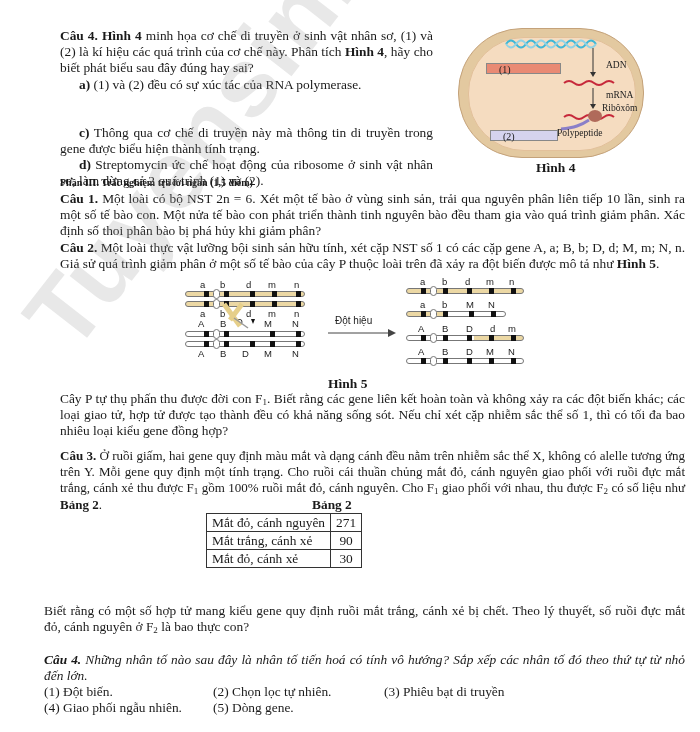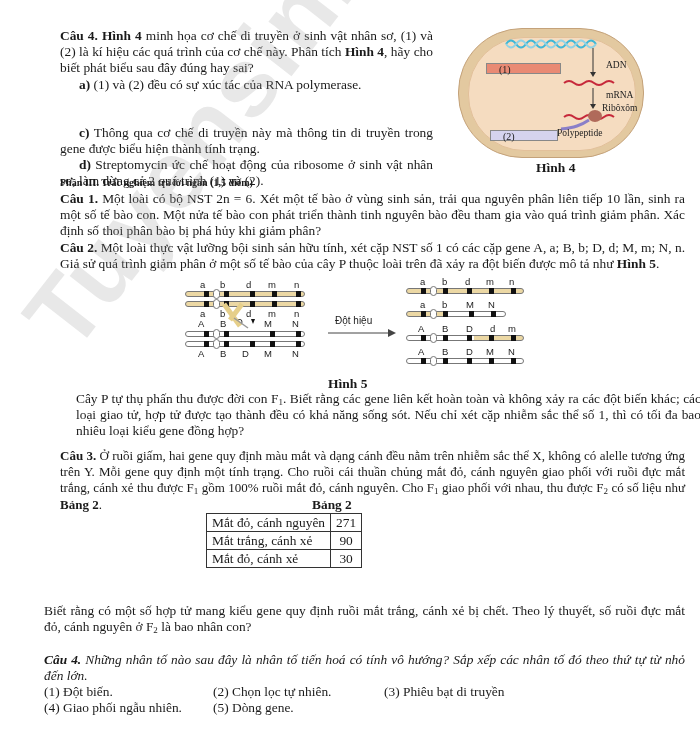--- a/index.html
+++ b/index.html
@@ -233,21 +233,21 @@
       <div class="locus" style="left:14px"></div>
         <div class="cen" style="left:23px"></div>
         <div class="locus" style="left:36px"></div>
         <div class="locus" style="left:60px"></div>
         <div class="locus" style="left:82px"></div>
         <div class="locus" style="left:104px"></div>
     </div>
   </div>
   <div class="abs cap" style="left:328px; top:376px;">Hình 5</div>
 
-  <div class="abs just" style="left:76px; top:391px; width:625px;">
+  <div class="abs just" style="left:60px; top:391px; width:625px;">
     <span>Cây P tự thụ phấn thu được đời con F</span><sub>1</sub><span>. Biết rằng các gene liên kết hoàn toàn và không xảy ra các đột biến khác; các loại giao tử, hợp tử được tạo thành đều có khả năng sống sót. Nếu chỉ xét cặp nhiễm sắc thể số 1, thì có tối đa bao nhiêu loại kiểu gene đồng hợp?</span>
   </div>
 
   <div class="abs just" style="left:60px; top:448px; width:625px; font-size:13px;">
     <b>Câu 3.</b>
     <span>Ở ruồi giấm, hai gene quy định màu mắt và dạng cánh đều nằm trên nhiễm sắc thể X, không có alelle tương ứng trên Y. Mỗi gene quy định một tính trạng. Cho ruồi cái thuần chủng mắt đỏ, cánh nguyên giao phối với ruồi đực mắt trắng, cánh xẻ thu được F</span><sub>1</sub><span> gồm 100% ruồi mắt đỏ, cánh nguyên. Cho F</span><sub>1</sub><span> giao phối với nhau, thu được F</span><sub>2</sub><span> có số liệu như </span><b>Bảng 2</b><span>.</span>
   </div>
 
   <div class="abs b" style="left:312px; top:497px;">Bảng 2</div>
   <table class="tbl">
@@ -261,21 +261,21 @@
       <td class="n">90</td>
     </tr>
     <tr>
       <td>Mắt đỏ, cánh xẻ</td>
       <td class="n">30</td>
     </tr>
   </tbody>
     </table>
 
   <div class="abs just" style="left:44px; top:603px; width:641px;">
-    <span>Biết rằng có một số hợp tử mang kiểu gene quy định ruồi mắt trắng, cánh xẻ bị chết. Theo lý thuyết, số ruồi đực mắt đỏ, cánh nguyên ở F</span><sub>2</sub><span> là bao nhân con?</span>
+    <span>Biết rằng có một số hợp tử mang kiểu gene quy định ruồi mắt trắng, cánh xẻ bị chết. Theo lý thuyết, số ruồi đực mắt đỏ, cánh nguyên ở F</span><sub>2</sub><span> là bao thực con?</span>
   </div>
 
   <div class="abs just" style="left:44px; top:652px; width:641px;font-style:italic;">
     <b>Câu 4.</b>
     <span>Những nhân tố nào sau đây là nhân tố tiến hoá có tính vô hướng? Sắp xếp các nhân tố đó theo thứ tự từ nhỏ đến lớn.</span>
   </div>
   <div class="abs" style="left:44px; top:684px;">(1) Đột biến.</div>
   <div class="abs" style="left:213px; top:684px;">(2) Chọn lọc tự nhiên.</div>
   <div class="abs" style="left:384px; top:684px;">(3) Phiêu bạt di truyền</div>
   <div class="abs" style="left:44px; top:700px;">(4) Giao phối ngẫu nhiên.</div>

